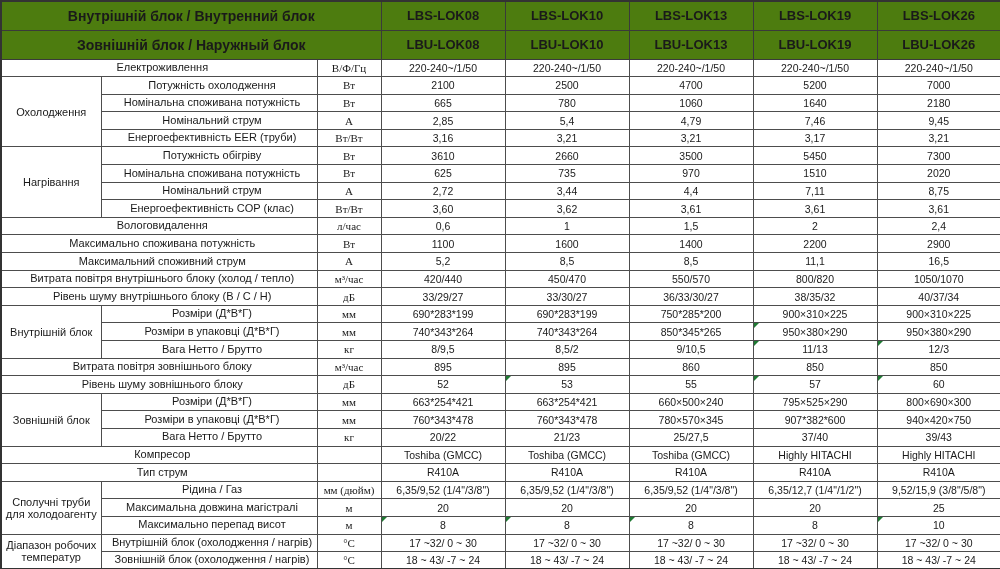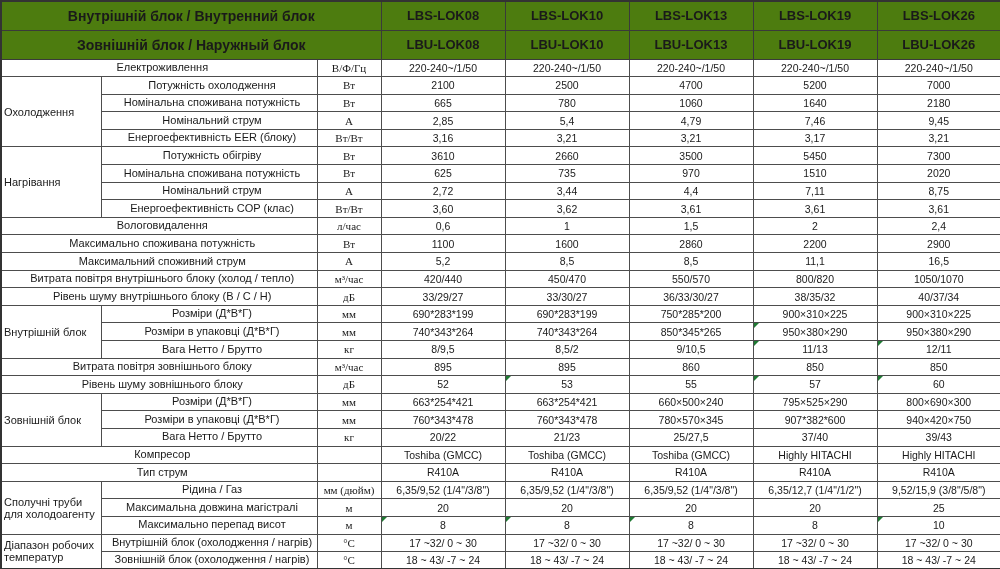--- a/index.html
+++ b/index.html
@@ -7,21 +7,21 @@
   .wrap{width:1000px;margin:0 auto;}
   table{width:1000px;border-collapse:collapse;table-layout:fixed;background:#fff;}
   td{border:1px solid #4d4d4d;font-size:11px;color:#1a1a1a;overflow:hidden;white-space:nowrap;padding:0 2px;box-sizing:border-box;position:relative;}
   table{border:2px solid #333;}
   tr.data-row{height:17.6px;}
   tr.head-row{height:29px;}
   tr.head-row td{background:#4d7c0f;font-weight:bold;text-align:center;border-color:#3a3a3a;}
   td.hlabel{font-size:14px;}
   td.model{font-size:13px;}
   td.label{text-align:center;padding-left:8px;white-space:normal;line-height:1.05;}
-  td.group{text-align:left;white-space:normal;line-height:1.1;}
+  td.group{text-align:center;white-space:normal;line-height:1.1;}
   td.unit{text-align:center;font-family:Liberation Serif, serif;}
   td.val{text-align:center;font-size:10.5px;}
   td.flagged::before{content:"";position:absolute;left:0;top:0;width:0;height:0;
     border-top:5px solid #1f7a33;border-right:5px solid transparent;}
 </style>
 </head>
 <body>
 
 <div class="wrap">
   <table>
@@ -83,21 +83,21 @@
         <tr class="data-row">
           <td class="label">Номінальний струм</td>
           <td class="unit">А</td>
           <td class="val">2,85</td>
           <td class="val">5,4</td>
           <td class="val">4,79</td>
           <td class="val">7,46</td>
           <td class="val">9,45</td>
         </tr>
         <tr class="data-row">
-          <td class="label">Енергоефективність EER (блоку)</td>
+          <td class="label">Енергоефективність EER (труби)</td>
           <td class="unit">Вт/Вт</td>
           <td class="val">3,16</td>
           <td class="val">3,21</td>
           <td class="val">3,21</td>
           <td class="val">3,17</td>
           <td class="val">3,21</td>
         </tr>
         <tr class="data-row">
           <td class="group" rowspan="4">Нагрівання</td>
           <td class="label">Потужність обігріву</td>
@@ -142,21 +142,21 @@
           <td class="val">1</td>
           <td class="val">1,5</td>
           <td class="val">2</td>
           <td class="val">2,4</td>
         </tr>
         <tr class="data-row">
           <td class="label" colspan="2">Максимально споживана потужність</td>
           <td class="unit">Вт</td>
           <td class="val">1100</td>
           <td class="val">1600</td>
-          <td class="val">2860</td>
+          <td class="val">1400</td>
           <td class="val">2200</td>
           <td class="val">2900</td>
         </tr>
         <tr class="data-row">
           <td class="label" colspan="2">Максимальний споживний струм</td>
           <td class="unit">А</td>
           <td class="val">5,2</td>
           <td class="val">8,5</td>
           <td class="val">8,5</td>
           <td class="val">11,1</td>
@@ -199,21 +199,21 @@
           <td class="val flagged">950×380×290</td>
           <td class="val">950×380×290</td>
         </tr>
         <tr class="data-row">
           <td class="label">Вага Нетто / Брутто</td>
           <td class="unit">кг</td>
           <td class="val">8/9,5</td>
           <td class="val">8,5/2</td>
           <td class="val">9/10,5</td>
           <td class="val flagged">11/13</td>
-          <td class="val flagged">12/11</td>
+          <td class="val flagged">12/3</td>
         </tr>
         <tr class="data-row">
           <td class="label" colspan="2">Витрата повітря зовнішнього блоку</td>
           <td class="unit">м³/час</td>
           <td class="val">895</td>
           <td class="val">895</td>
           <td class="val">860</td>
           <td class="val">850</td>
           <td class="val">850</td>
         </tr>

